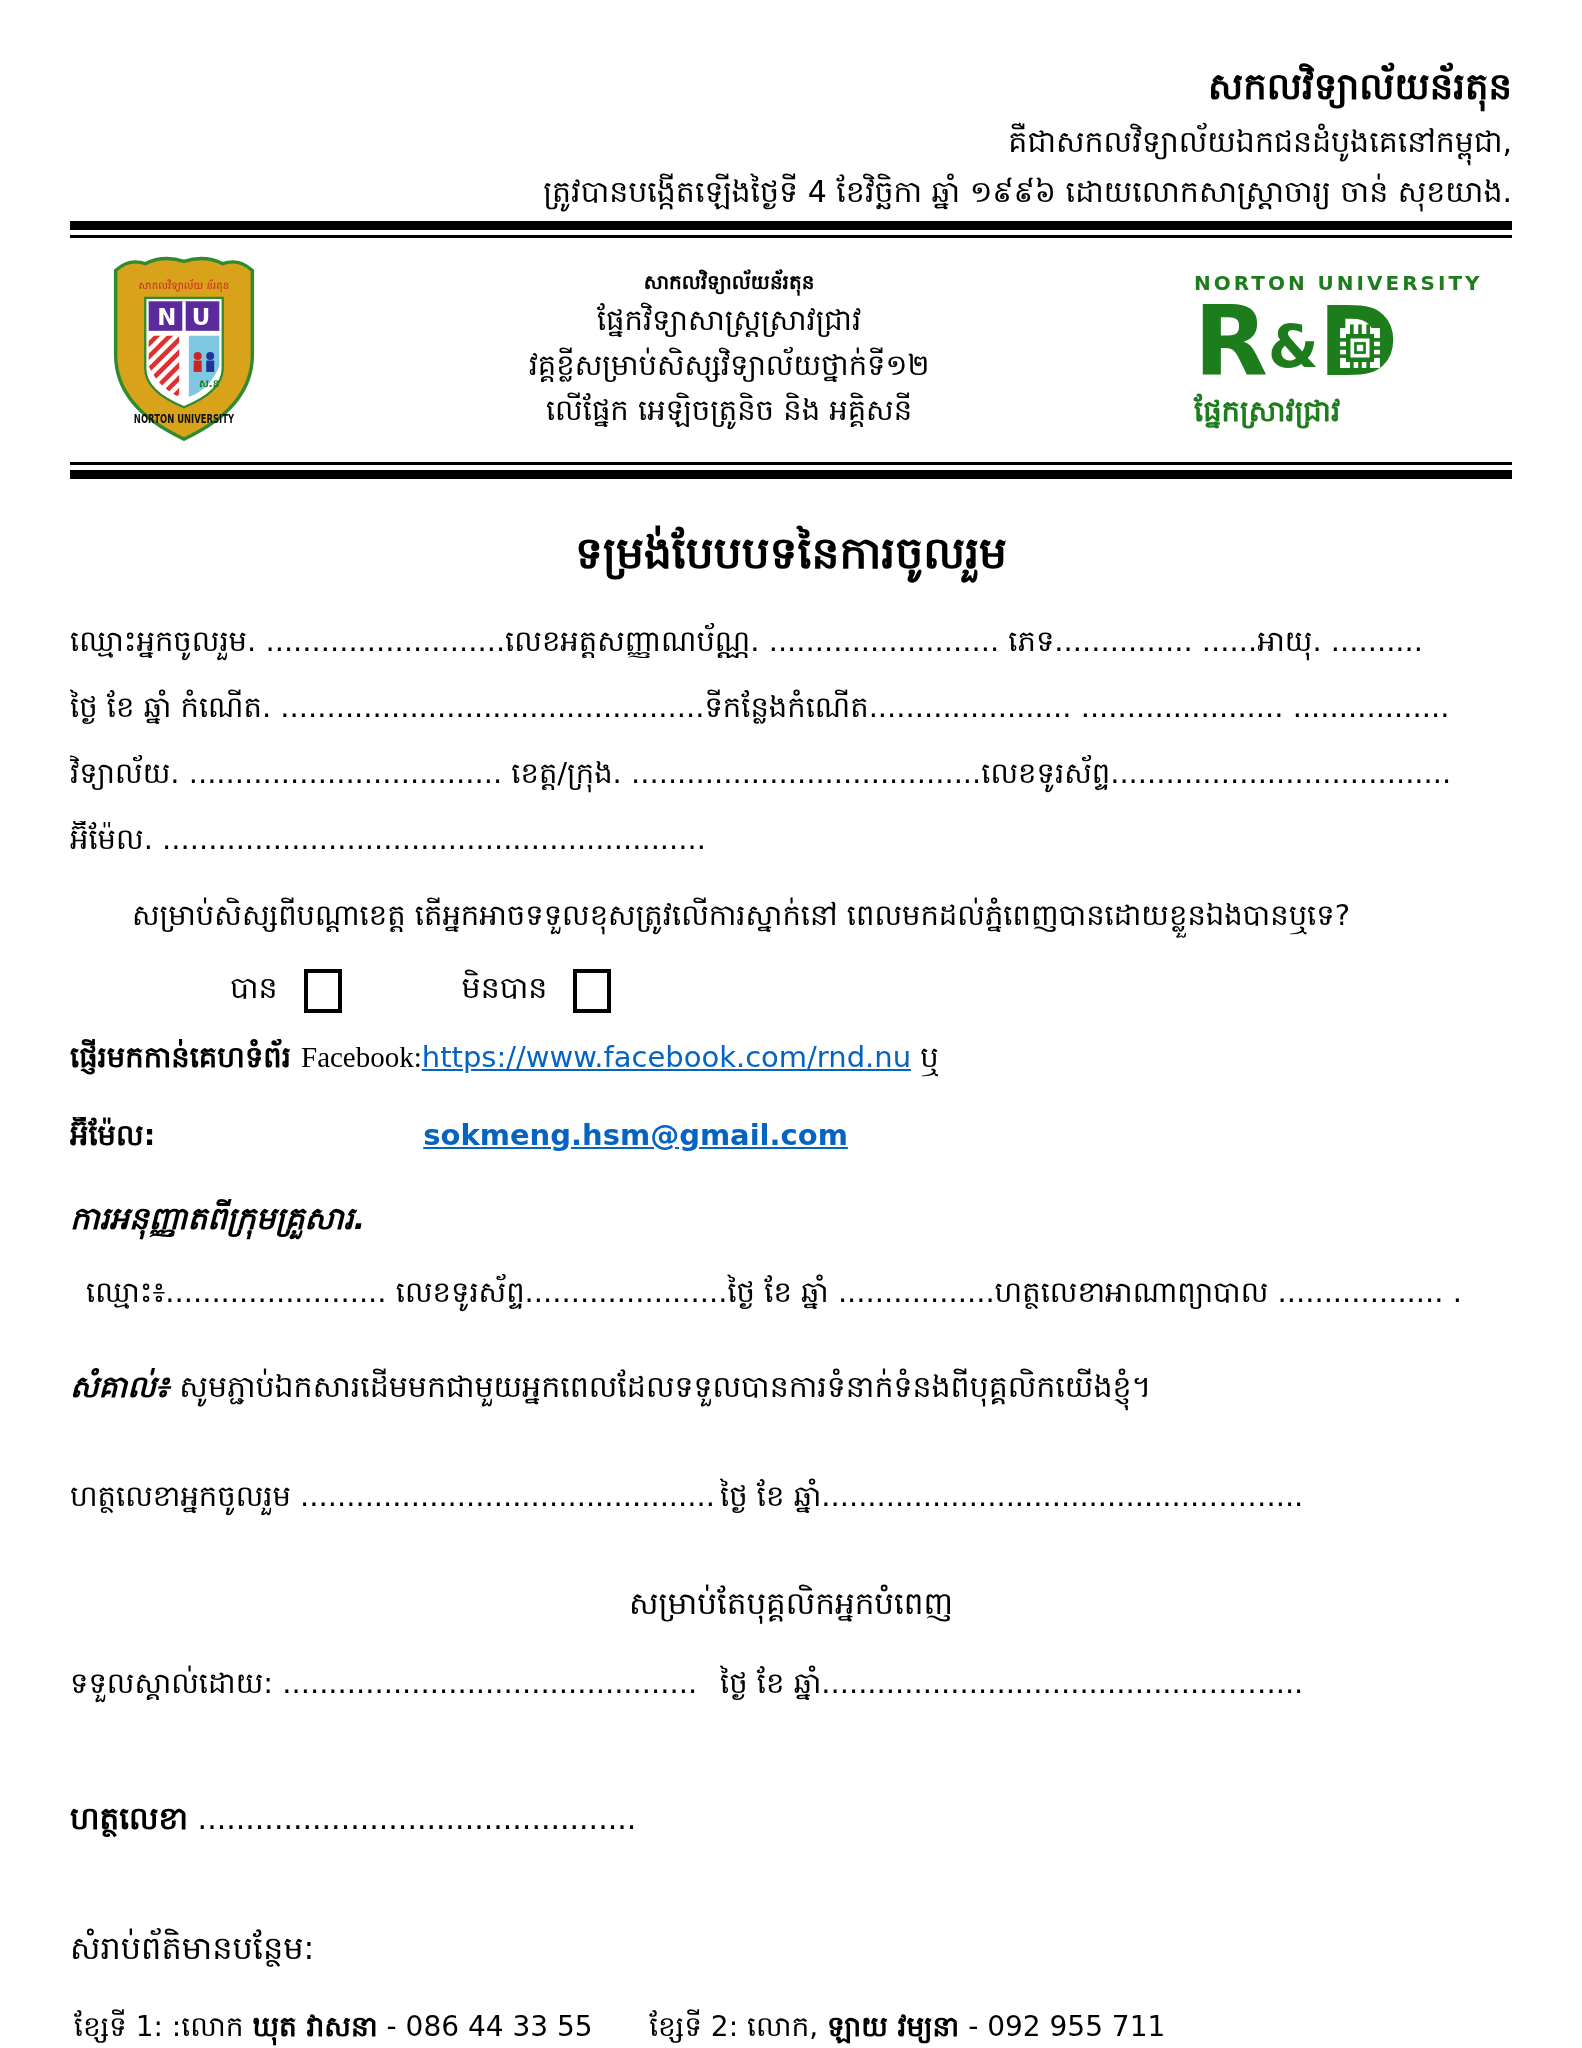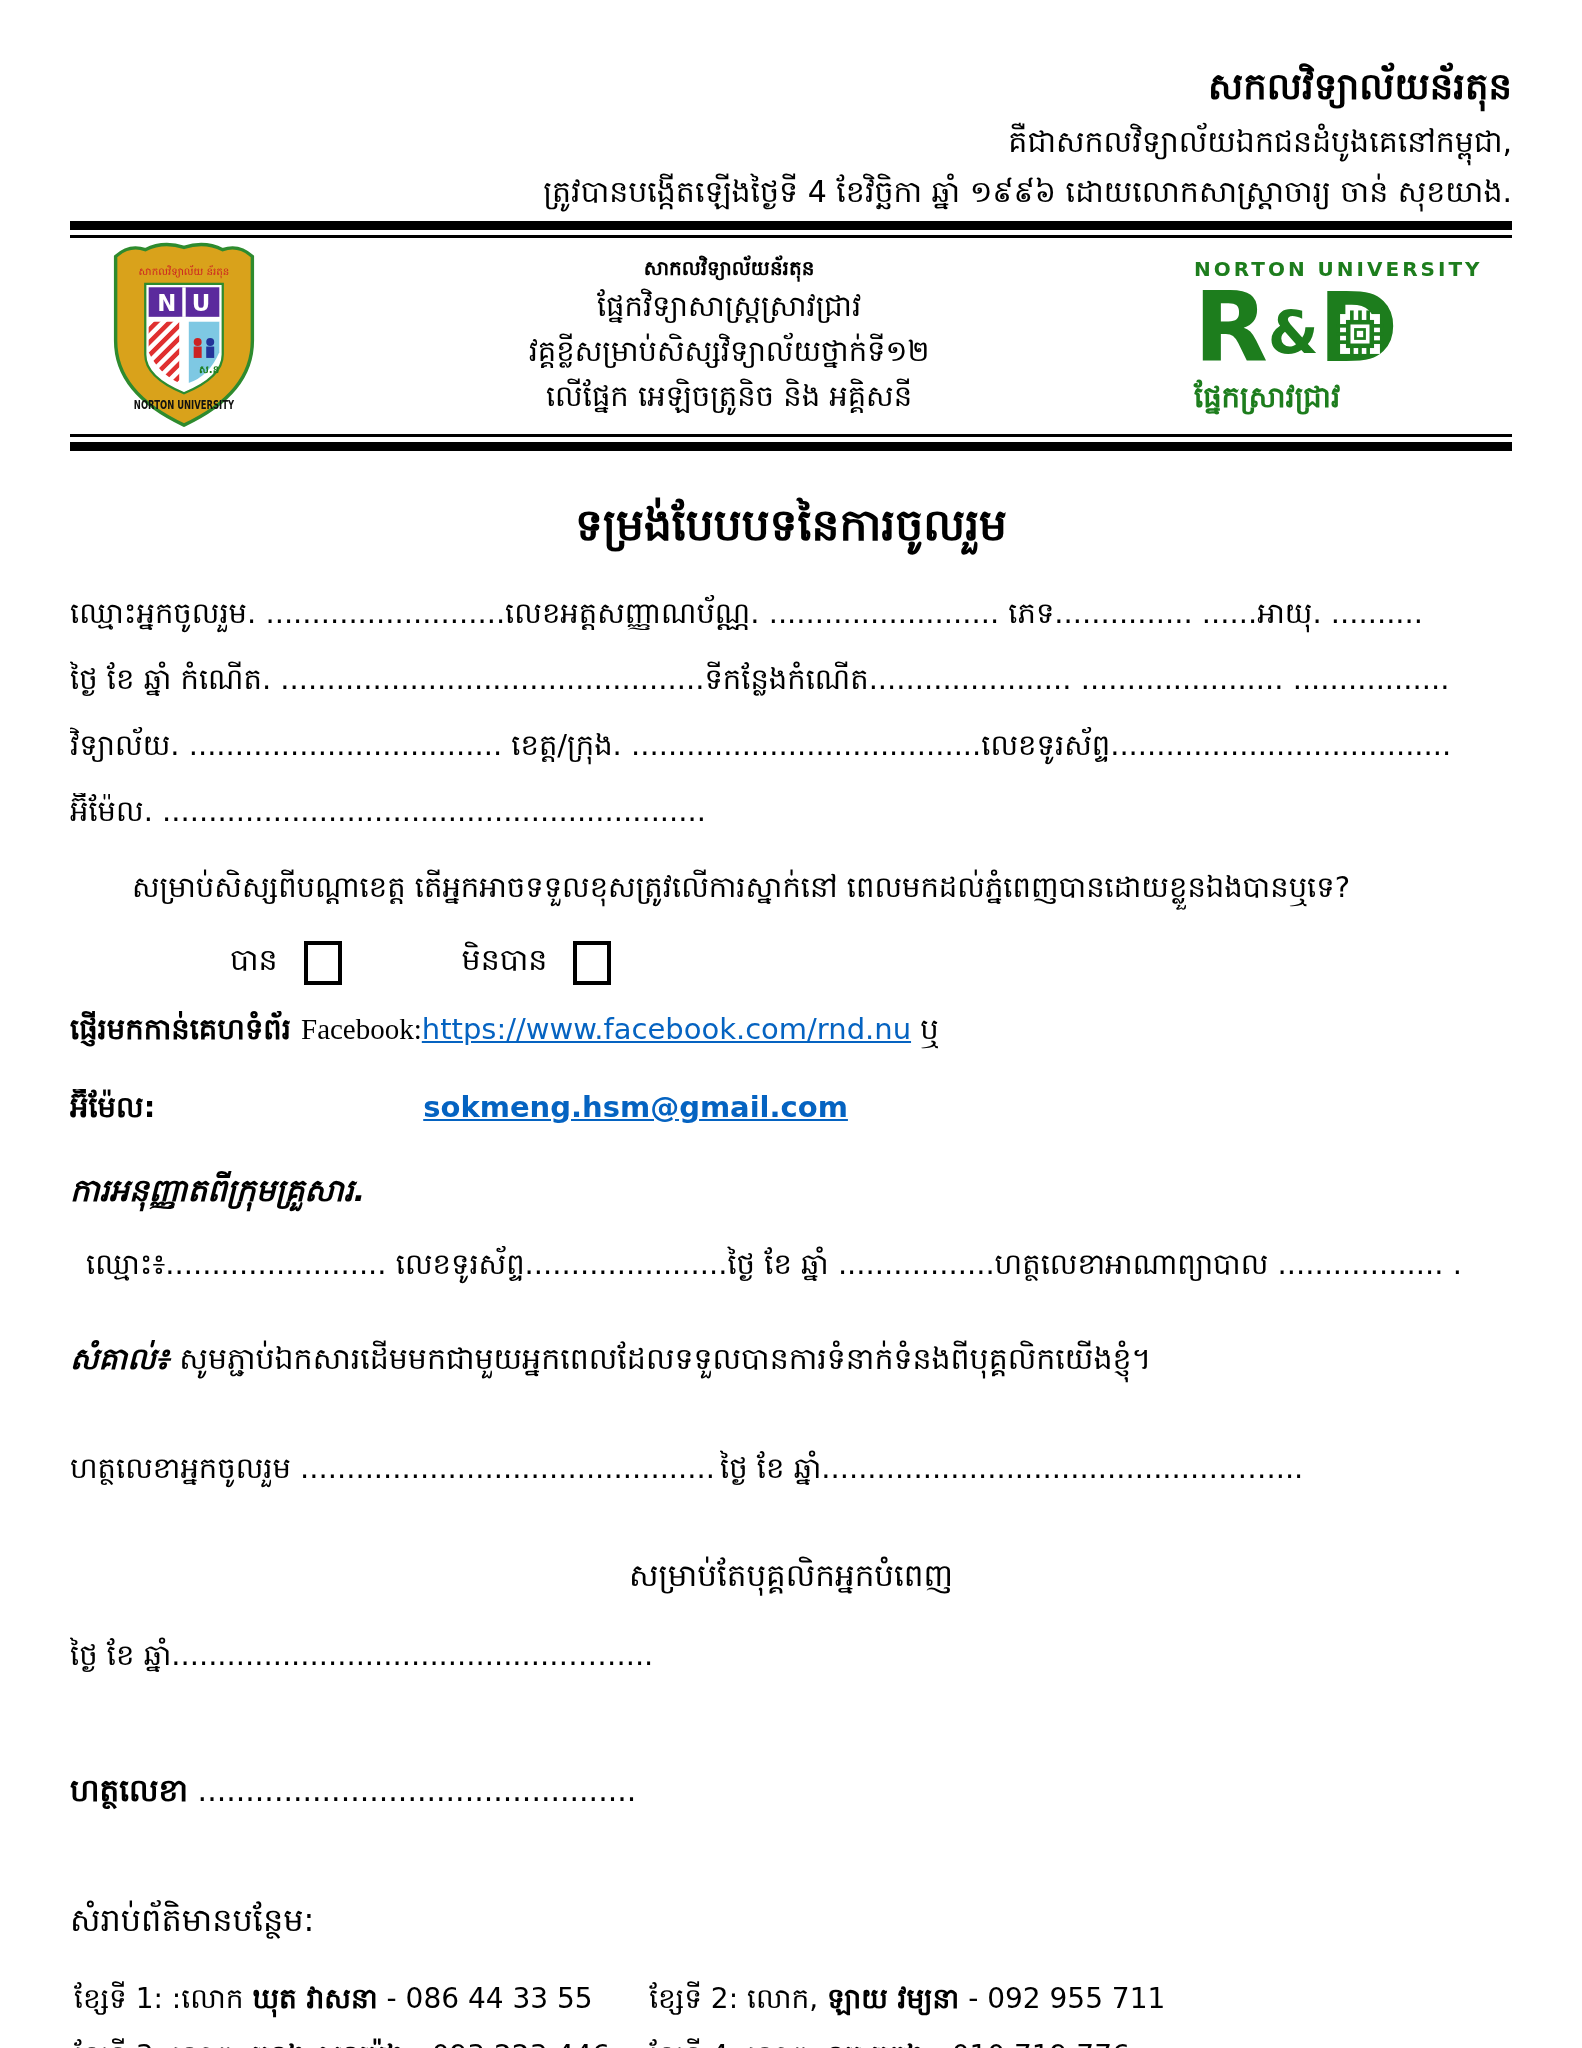--- a/index.html
+++ b/index.html
@@ -16,21 +16,21 @@
   .th1 { font-size:37px; font-weight:700; margin-bottom:22px; }
   .th2 { font-size:30px; margin-bottom:20px; }
   .th3 { font-size:30px; margin-bottom:14px; }
 
   
   .rule .thick { height:9px; background:#000; }
   .rule .gap   { height:5px; background:#fff; }
   .rule .thin  { height:3px; background:#000; }
 
   
-  .banner { display:flex; align-items:center; padding:10px 18px; height:196px; }
+  .banner { display:flex; align-items:center; padding:10px 18px; height:224px; }
   .nu-logo { flex:0 0 auto; margin-left:16px; }
   .banner-center { flex:1 1 auto; text-align:center; line-height:1.55; padding:0 8px; }
   .bc1 { font-size:20px; font-weight:700; }
   .bc2, .bc3, .bc4 { font-size:29px; }
   .rnd-logo { flex:0 0 300px; padding-top:6px; }
   .rnd-top { color:#1d7d1d; font-size:20px; font-weight:700; letter-spacing:3px; }
   .rnd-main { color:#1d7d1d; font-weight:700; line-height:0.95; margin-top:2px; }
   .rnd-main .big { font-size:96px; }
   .rnd-main .amp { font-size:58px; vertical-align:8px; }
   .d-wrap { position:relative; display:inline-block; }
@@ -192,20 +192,21 @@
 
   <div class="note-line nowrap"><span class="kh-bi">សំគាល់៖ </span><span>សូមភ្ជាប់ឯកសារដើមមកជាមួយអ្នកពេលដែលទទួលបានការទំនាក់ទំនងពីបុគ្គលិកយើងខ្ញុំ។</span></div>
 
   <div class="sig-row">
     <span class="sig-left nowrap">ហត្ថលេខាអ្នកចូលរួម .............................................</span>
     <span class="sig-right nowrap">ថ្ងៃ ខែ ឆ្នាំ..........................................……....</span>
   </div>
 
   <div class="staff-heading">សម្រាប់តែបុគ្គលិកអ្នកបំពេញ</div>
   <div class="ack-row">
+    <span class="sig-left nowrap">ទទួលស្គាល់ដោយ: .............................................</span>
     <span class="sig-right nowrap">ថ្ងៃ ខែ ឆ្នាំ..........................................……....</span>
   </div>
 
   <div class="signature-line nowrap"><span class="kh-b">ហត្ថលេខា</span><span>  ..............................................</span></div>
 
   <div class="more-info">សំរាប់ព័តិមានបន្ថែម:</div>
   <div class="contacts">
     <div class="contact-item"><span>ខ្សែទី 1: :លោក </span><span class="b">ឃុត វាសនា</span><span> - 086 44 33 55</span></div>
     <div class="contact-item"><span>ខ្សែទី 2: លោក, </span><span class="b">ឡាយ វម្យនា</span><span> - 092 955 711</span></div>
     <div class="contact-item"><span>ខ្សែទី 3: លោក, </span><span class="b">ហេង សុខម៉េង</span><span> - 093 223 446</span></div>

